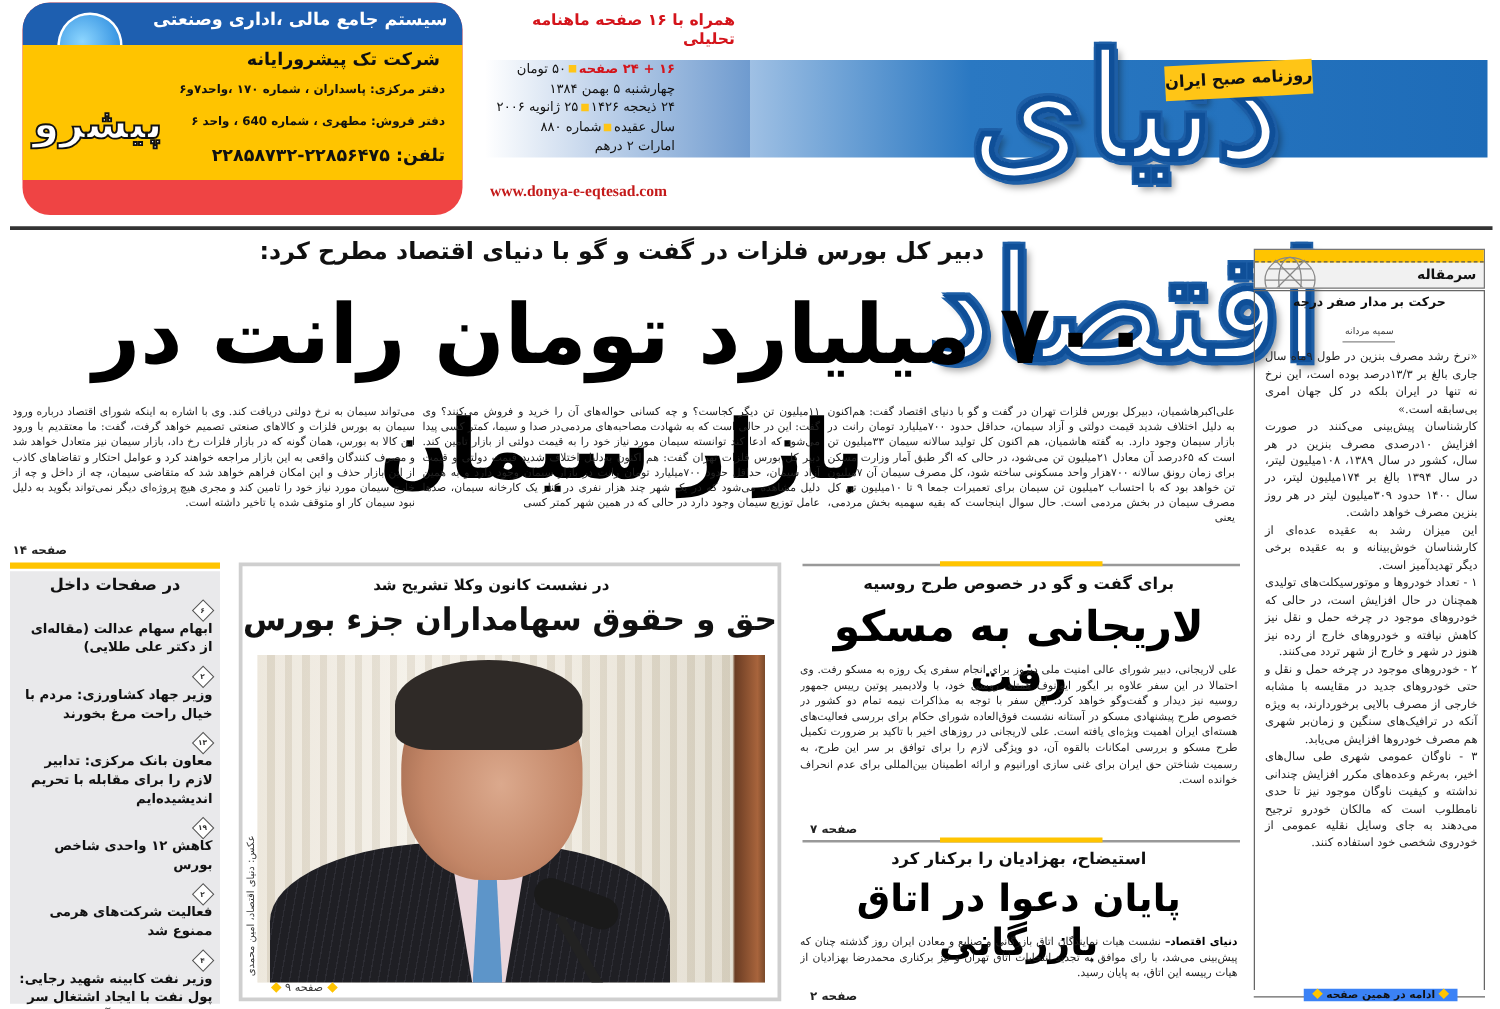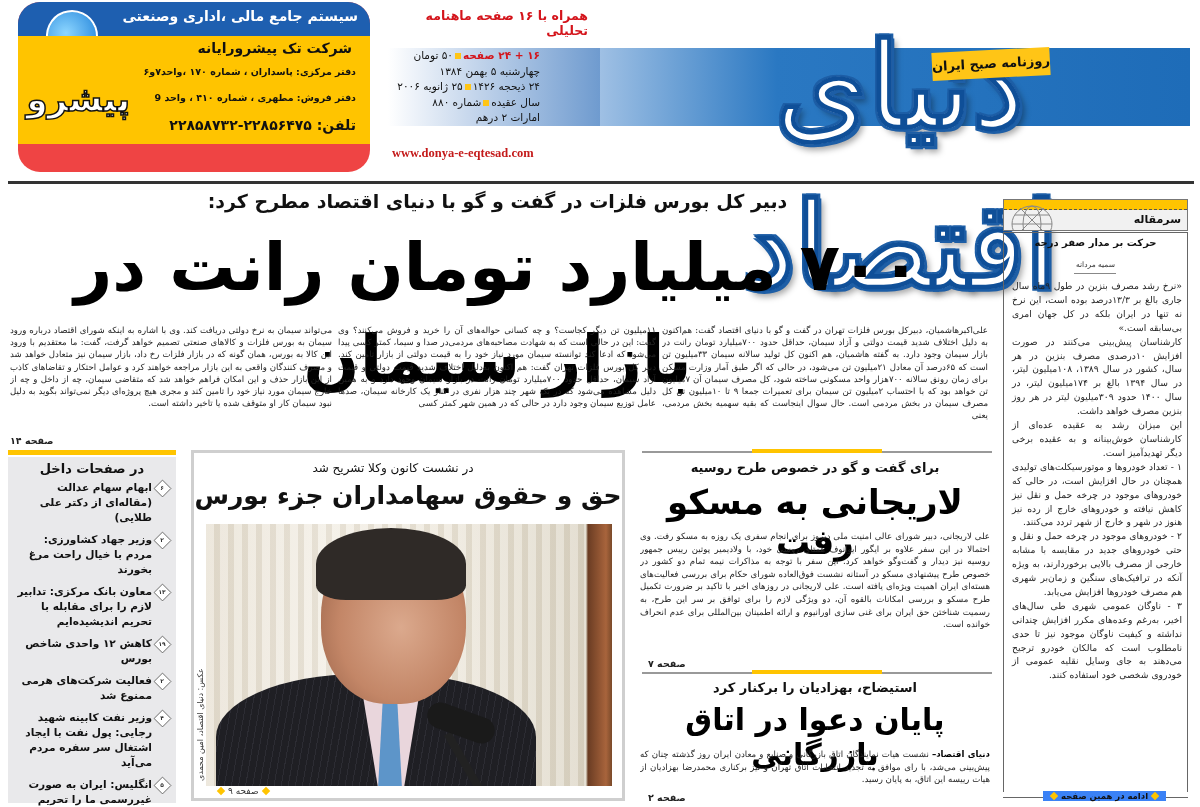--- a/index.html
+++ b/index.html
@@ -56,28 +56,28 @@
   .body-cols { position: absolute; top: 324px; height: 100px; font-family: "DejaVu Serif", serif; font-size: 8.6px; line-height: 12.2px; color: #222; text-align: justify; overflow: hidden; }
   .col-a { left: 662px; width: 326px; }
   .col-b { left: 338px; width: 318px; }
   .col-c { left: 10px; width: 322px; }
   .page-ref { position: absolute; font-size: 9.5px; font-weight: bold; color: #222; }
 
   
   .index-bar { position: absolute; left: 8px; top: 450px; width: 168px; height: 5px; background: #ffc400; }
   .index { position: absolute; left: 8px; top: 457px; width: 168px; height: 346px; background: #e9e9eb; padding: 4px 6px; }
   .index-title { font-weight: bold; font-size: 13px; text-align: center; margin-bottom: 4px; }
-  .index-item { display: flex; flex-direction: row; align-items: flex-start; margin-bottom: 7px; }
+  .index-item { display: flex; flex-direction: column; align-items: flex-start; margin-bottom: 7px; }
   .index-badge { flex: none; width: 15px; height: 15px; margin-left: 3px; margin-top: 1px; border: 1.3px solid #555; background: #fff; transform: rotate(45deg) scale(.85); display: flex; align-items: center; justify-content: center; }
   .index-badge span { transform: rotate(-45deg); font-size: 7px; font-weight: bold; color: #333; }
   .index-text { font-size: 10.6px; line-height: 15px; font-weight: bold; color: #111; }
 
   
   .photo-box { position: absolute; left: 191px; top: 450px; width: 434px; height: 351px; border: 3px solid #cfcfcf; }
-  .photo-kicker { position: absolute; left: 0; top: 8px; width: 398px; text-align: center; font-weight: normal; font-size: 12px; color: #111; }
+  .photo-kicker { position: absolute; left: 0; top: 8px; width: 398px; text-align: center; font-weight: bold; font-size: 12px; color: #111; }
   .photo-head { position: absolute; left: 0; top: 28px; width: 428px; text-align: center; font-weight: bold; font-size: 25px; color: #111; }
   .photo { position: absolute; left: 12px; top: 71px; width: 406px; height: 262px; overflow: hidden;
     background:
       linear-gradient(to right, transparent 0, transparent 380px, #6a3c23 382px, #a8643c 400px, #7a4a2a 406px),
       linear-gradient(to right, #e7e0d2 0%, #f2ede3 30%, #ece6d9 60%, #d8d1c0 100%); }
   .photo .curtain { position: absolute; top: 0; left: 0; width: 380px; height: 262px;
     background: repeating-linear-gradient(to right, rgba(255,255,255,.25) 0 8px, rgba(180,170,150,.18) 8px 14px); }
   .photo .head { position: absolute; left: 115px; top: 10px; width: 145px; height: 170px; border-radius: 48% 48% 45% 45%; background: radial-gradient(ellipse at 55% 55%, #dba98d 0%, #c38667 55%, #8e5a41 100%); }
   .photo .hair { position: absolute; left: 110px; top: 4px; width: 150px; height: 72px; border-radius: 50% 50% 20% 20%; background: #2f2a27; }
   .photo .suit { position: absolute; left: 10px; top: 150px; width: 320px; height: 140px; border-radius: 45% 45% 0 0;
@@ -131,21 +131,21 @@
   </div>
   <a class="site-url">www.donya-e-eqtesad.com</a>
 
   <div class="ad">
     <div class="ad-top"></div>
     <div class="ad-top-text">سیستم جامع مالی ،اداری وصنعتی</div>
     <div class="ad-logo-badge"></div>
     <div class="ad-body"></div>
     <div class="ad-company">شرکت تک پیشرورایانه</div>
     <div class="ad-line" style="top:64px;text-align:center;">دفتر مرکزی: پاسداران ، شماره ۱۷۰ ،واحد۷و۶</div>
-    <div class="ad-line" style="top:90px;">دفتر فروش: مطهری ، شماره ۴۱۰ ، واحد 9</div>
+    <div class="ad-line" style="top:90px;">دفتر فروش: مطهری ، شماره 640 ، واحد ۶</div>
     <div class="ad-phone">تلفن: ۲۲۸۵۶۴۷۵-۲۲۸۵۸۷۳۲</div>
     <div class="ad-brand"><span>پیشرو</span></div>
   </div>
 </header>
 
 <div class="header-rule"></div>
 
 <section>
   <div class="kicker">دبیر کل بورس فلزات در گفت و گو با دنیای اقتصاد مطرح کرد:</div>
   <h1 class="headline">۷۰۰ میلیارد تومان رانت در بازار سیمان</h1>

